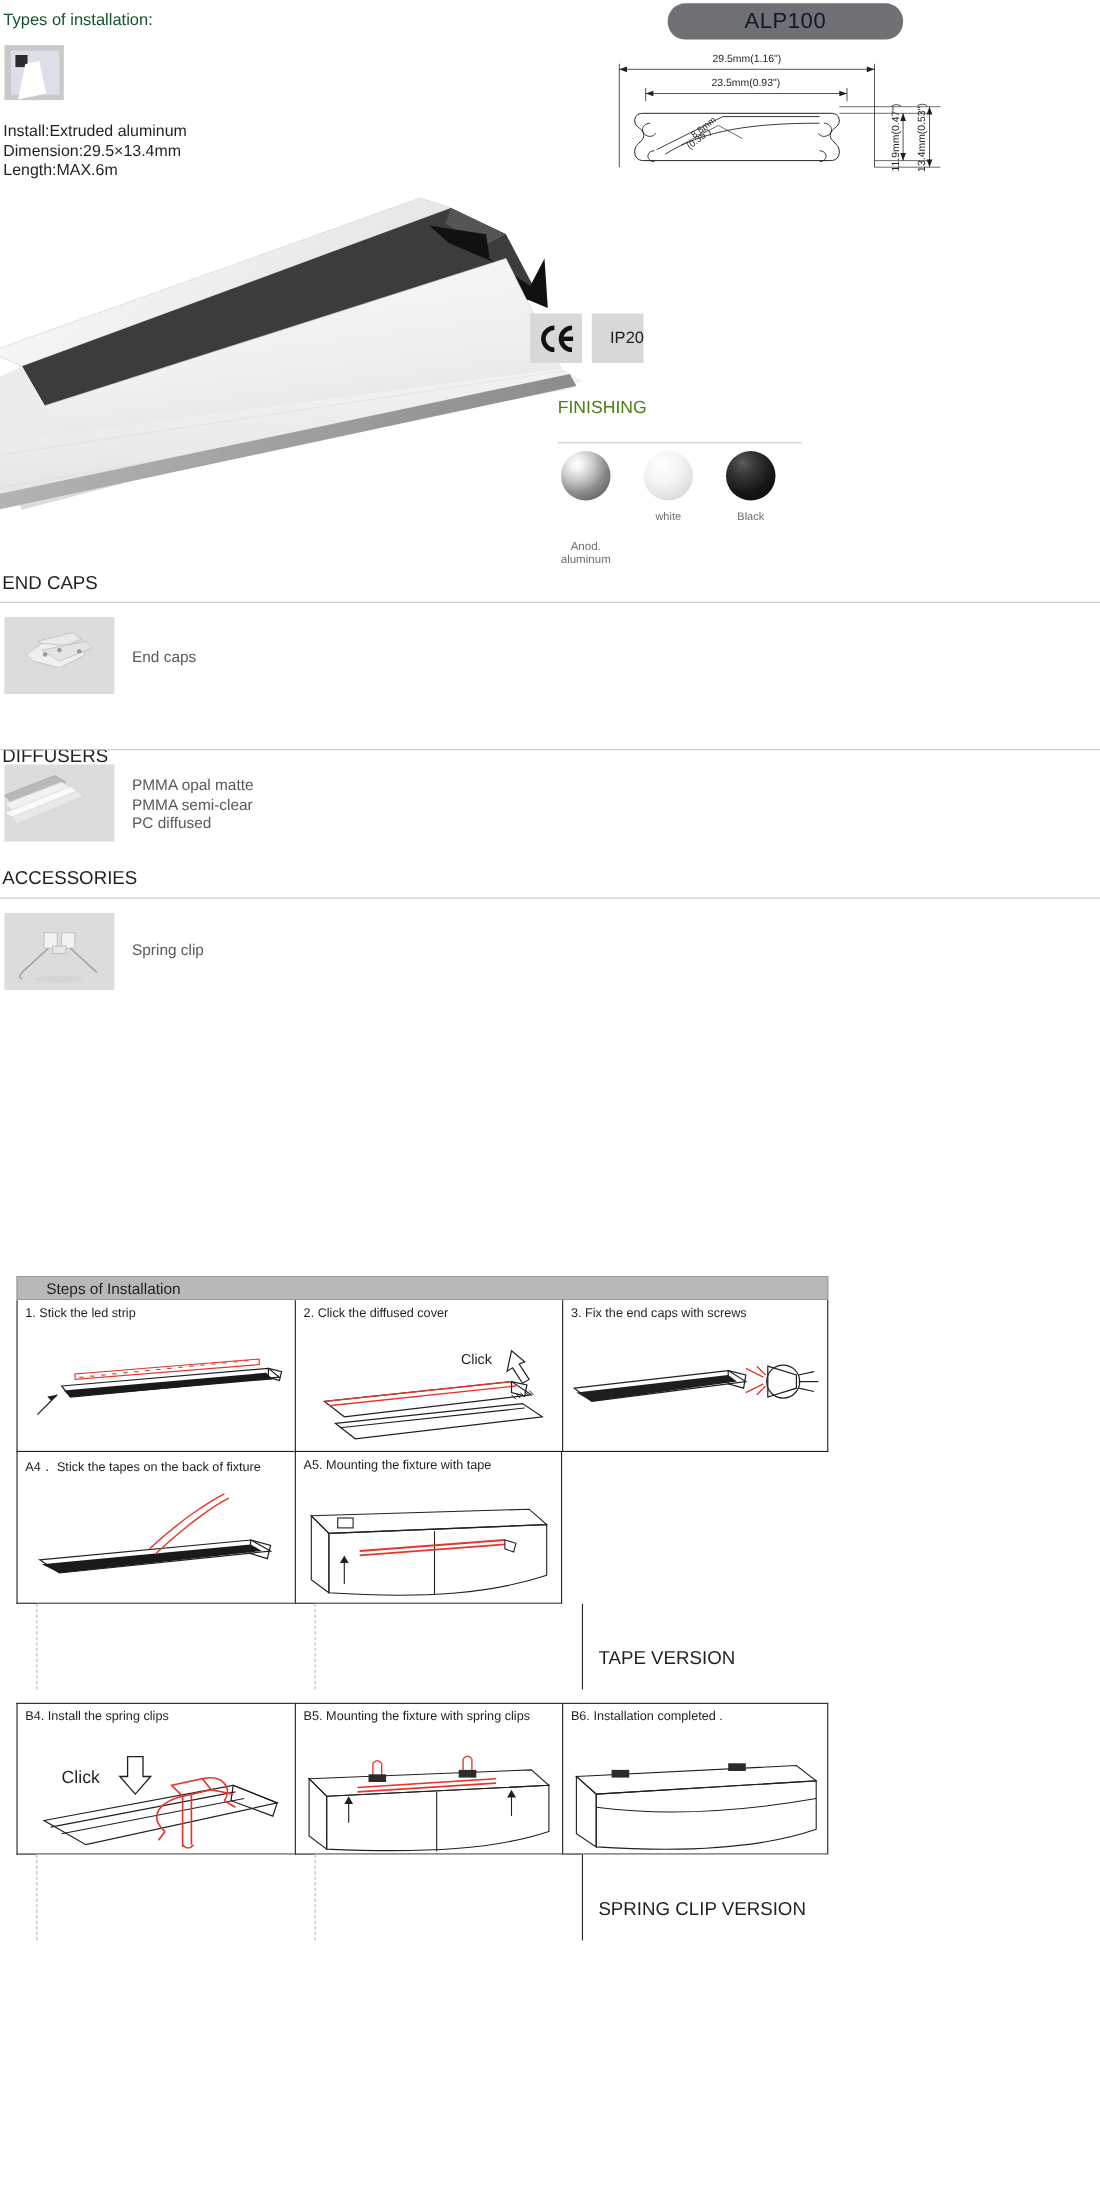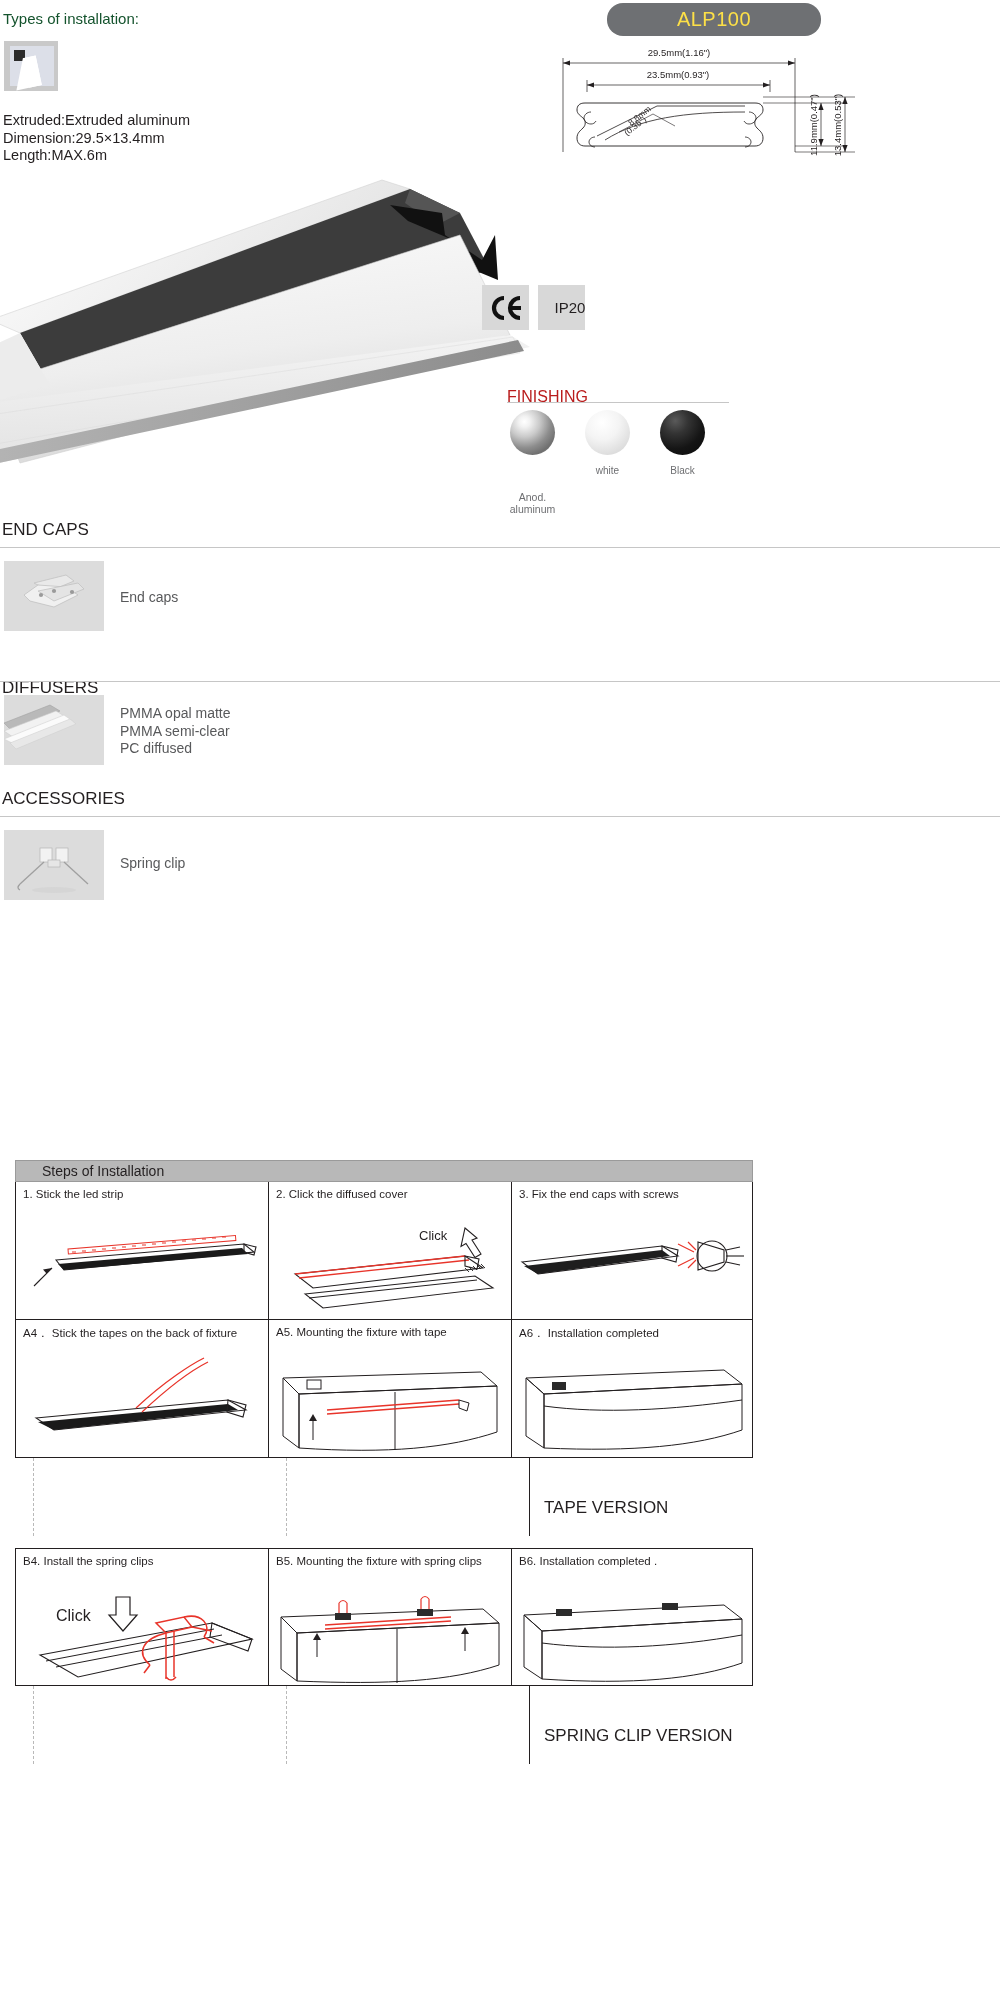--- a/index.html
+++ b/index.html
@@ -30,39 +30,39 @@
   }
 
   .spec-list { position:absolute; left:3px; top:112px; font-size:14.5px; line-height:17.5px; }
 
   
   .photo { position:absolute; left:-10px; top:85px; width:560px; height:380px; }
 
   
   .model-badge {
     position:absolute; left:607px; top:3px; width:214px; height:33px;
-    background:#6e7073; color:#fde047; font-size:20px;
+    background:#6e7073; color:#0f172a; font-size:20px;
     display:flex; align-items:center; justify-content:center; letter-spacing:.5px;border-radius:16px;
   }
 
   
   .techdraw { position:absolute; left:545px; top:40px; width:455px; height:150px; }
   .dim-text { font-size:9.5px; fill:#231f20; font-family:"Liberation Sans", sans-serif; }
   .dim-text-sm { font-size:8.5px; fill:#231f20; font-family:"Liberation Sans", sans-serif; }
 
   
   .cert-row { position:absolute; left:482px; top:285px; display:flex; gap:9px; }
   .cert-box {
     width:47px; height:45px; background:#d8d8d8;
     display:flex; align-items:center; justify-content:center;
   }
   .ip20 { font-size:15px; color:#231f20;margin-left:17px; }
 
   
-  .finishing-title { position:absolute; left:507px; top:388px; font-size:16px; color:#b91c1c;text-align:right; }
+  .finishing-title { position:absolute; left:507px; top:362px; font-size:16px; color:#4d7c0f;text-align:right; }
   .finishing-rule { position:absolute; left:507px; top:402px; width:222px; height:1px; background:#c6c6c6; }
   .swatches { position:absolute; left:495px; top:410px; width:250px; display:flex; }
   .swatch-cell { width:75px; text-align:center; }
   .ball { width:45px; height:45px; border-radius:50%; margin:0 auto 10px; }
   .ball.anod {
     background:radial-gradient(circle at 32% 26%, #ffffff 0%, #f2f2f2 12%, #c9c9c9 34%, #8d8d8d 58%, #6f6f6f 76%, #9a9a9a 100%);
   }
   .ball.white {
     background:radial-gradient(circle at 38% 28%, #ffffff 0%, #f4f4f4 40%, #dcdcdc 78%, #cfcfcf 100%);
   }
@@ -115,21 +115,21 @@
 
 <div class="types-label">Types of installation:</div>
 
 <div class="install-icon">
   <div class="inner"></div>
   <div class="dot"></div>
   <div class="beam"></div>
 </div>
 
 <div class="spec-list">
-  <div>Extruded:Extruded aluminum</div>
+  <div>Install:Extruded aluminum</div>
   <div>Dimension:29.5×13.4mm</div>
   <div>Length:MAX.6m</div>
 </div>
 
 <div class="photo">
   <svg width="560" height="380" viewBox="0 0 560 380">
     <defs>
       <linearGradient id="gWallTop" x1="0" y1="0" x2="1" y2="0.4">
         <stop offset="0" stop-color="#ffffff"></stop>
           <stop offset="1" stop-color="#e3e3e3"></stop>
@@ -399,30 +399,20 @@
         <path class="ln" stroke-width="1" d="M126 48 L126 106"></path>
         <rect class="ln" x="38" y="36" width="14" height="9" stroke-width="1" fill="#fff"></rect>
         <path class="red" stroke-width="1.6" fill="none" d="M58 66 L190 56"></path>
         <path class="red" stroke-width="1.6" fill="none" d="M58 70 L190 60"></path>
         <path class="ln" stroke-width="1" d="M44 96 L44 74"></path>
         <path d="M44 70 l-4 7 h8 Z" fill="#231f20"></path>
         <path class="ln" stroke-width="1" d="M190 56 l10 3 l-2 8 l-8 -3 Z" fill="#fff"></path>
       </svg>
     </div>
 
-    <div class="cell">
-      <div class="cell-cap">A6．   Installation completed</div>
-      <svg width="242" height="112" viewBox="0 0 242 112" style="position:absolute;top:24px;left:0">
-        <path class="ln" stroke-width="1" d="M14 34 L212 26 L230 40 L32 50 Z" fill="#fff"></path>
-        <path class="ln" stroke-width="1" d="M14 34 L32 50 L32 104 L14 92 Z" fill="#fff"></path>
-        <path class="ln" stroke-width="1" d="M32 50 L230 40 L230 86 C184 102 122 108 32 104 Z" fill="#fff"></path>
-        <rect x="40" y="38" width="14" height="8" fill="#2a2a2a"></rect>
-        <path class="ln" stroke-width="1" d="M32 62 C90 70 160 66 230 56" fill="none"></path>
-      </svg>
-    </div>
   </div>
 
   <div class="steps-grid">
     <div class="cell ver dashed-l no-b"></div>
     <div class="cell ver dashed-l no-b"></div>
     <div class="cell ver no-b" style="border-right:none">
       <div class="ver-text">TAPE VERSION</div>
     </div>
   </div>
 

